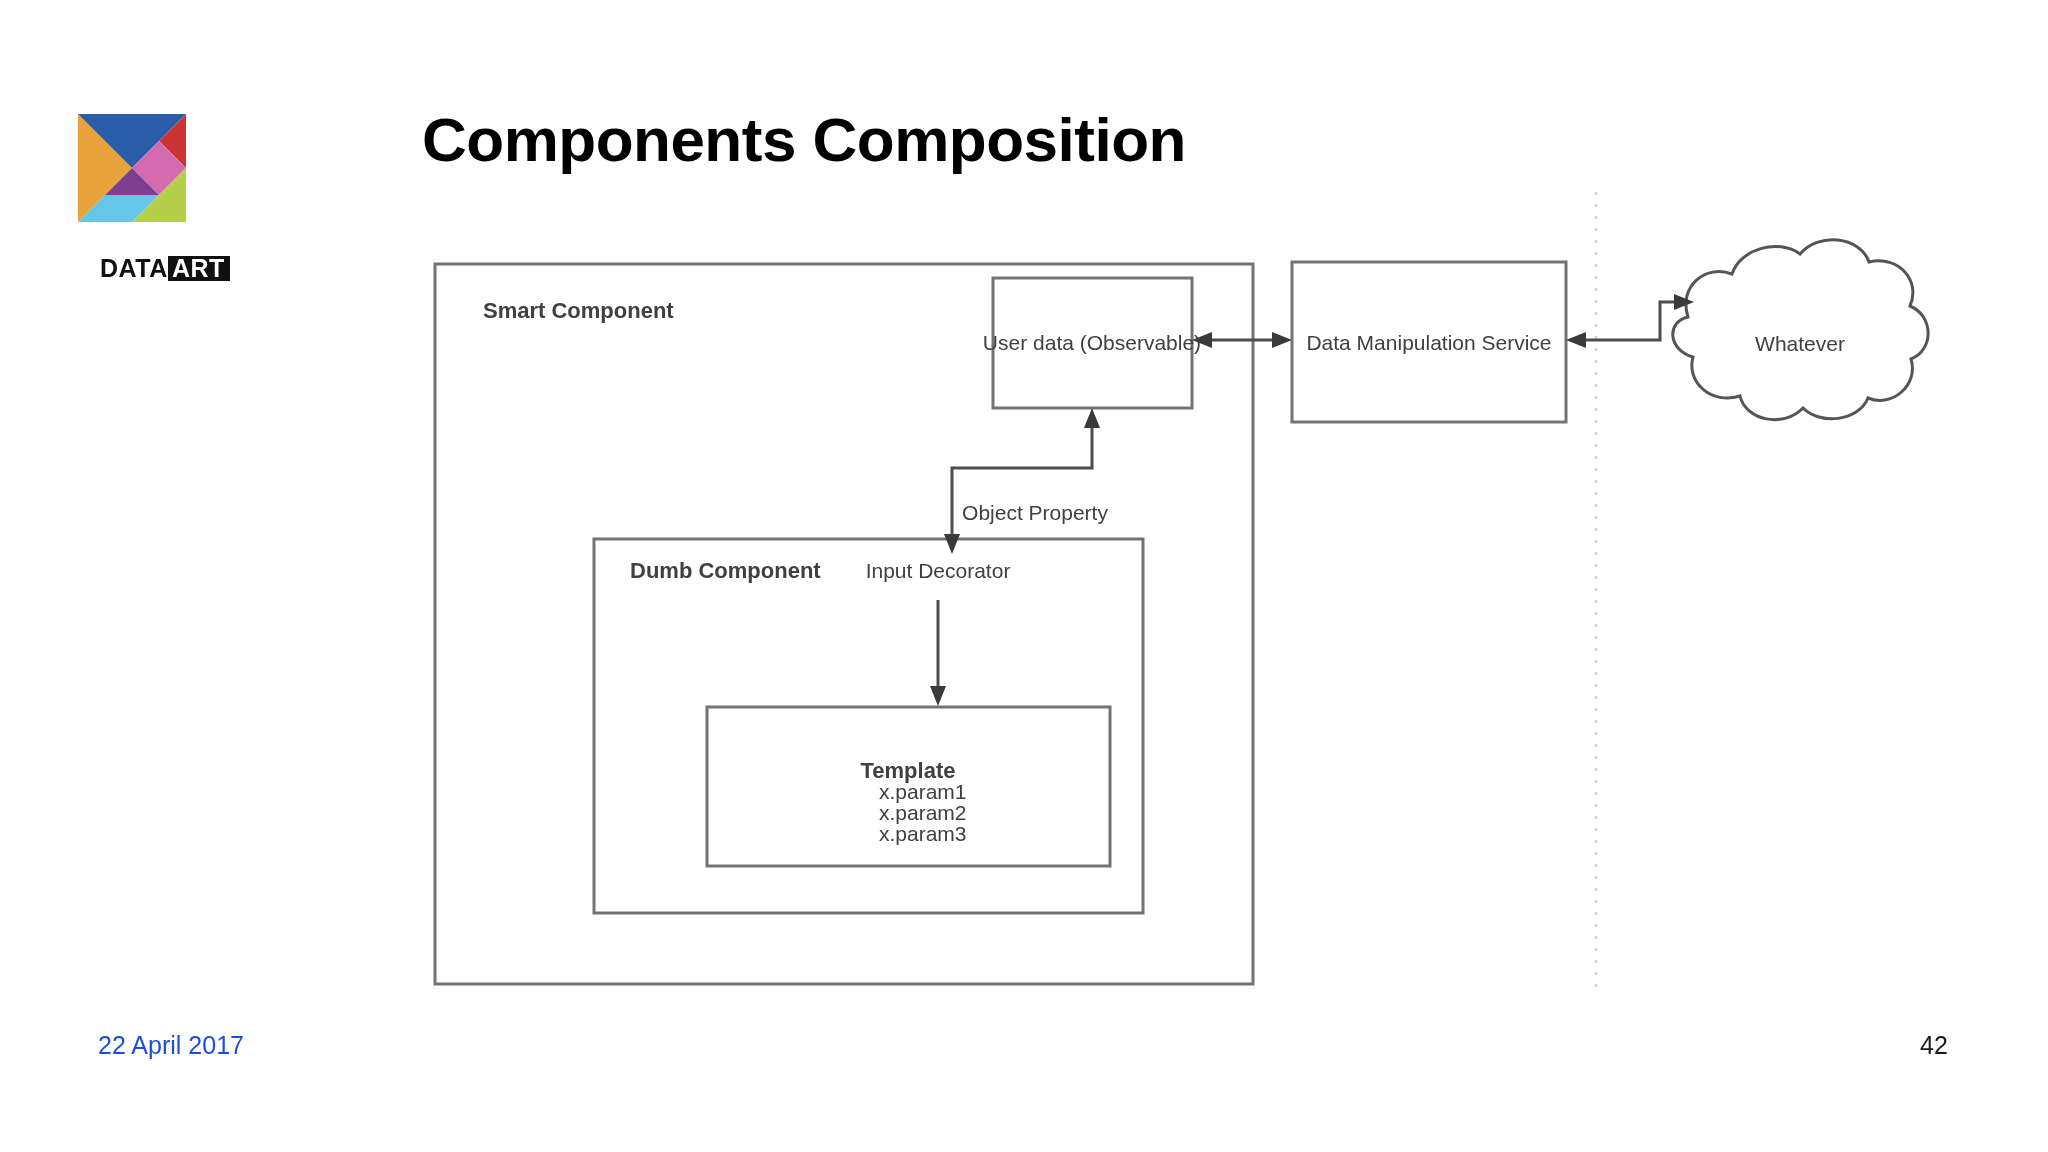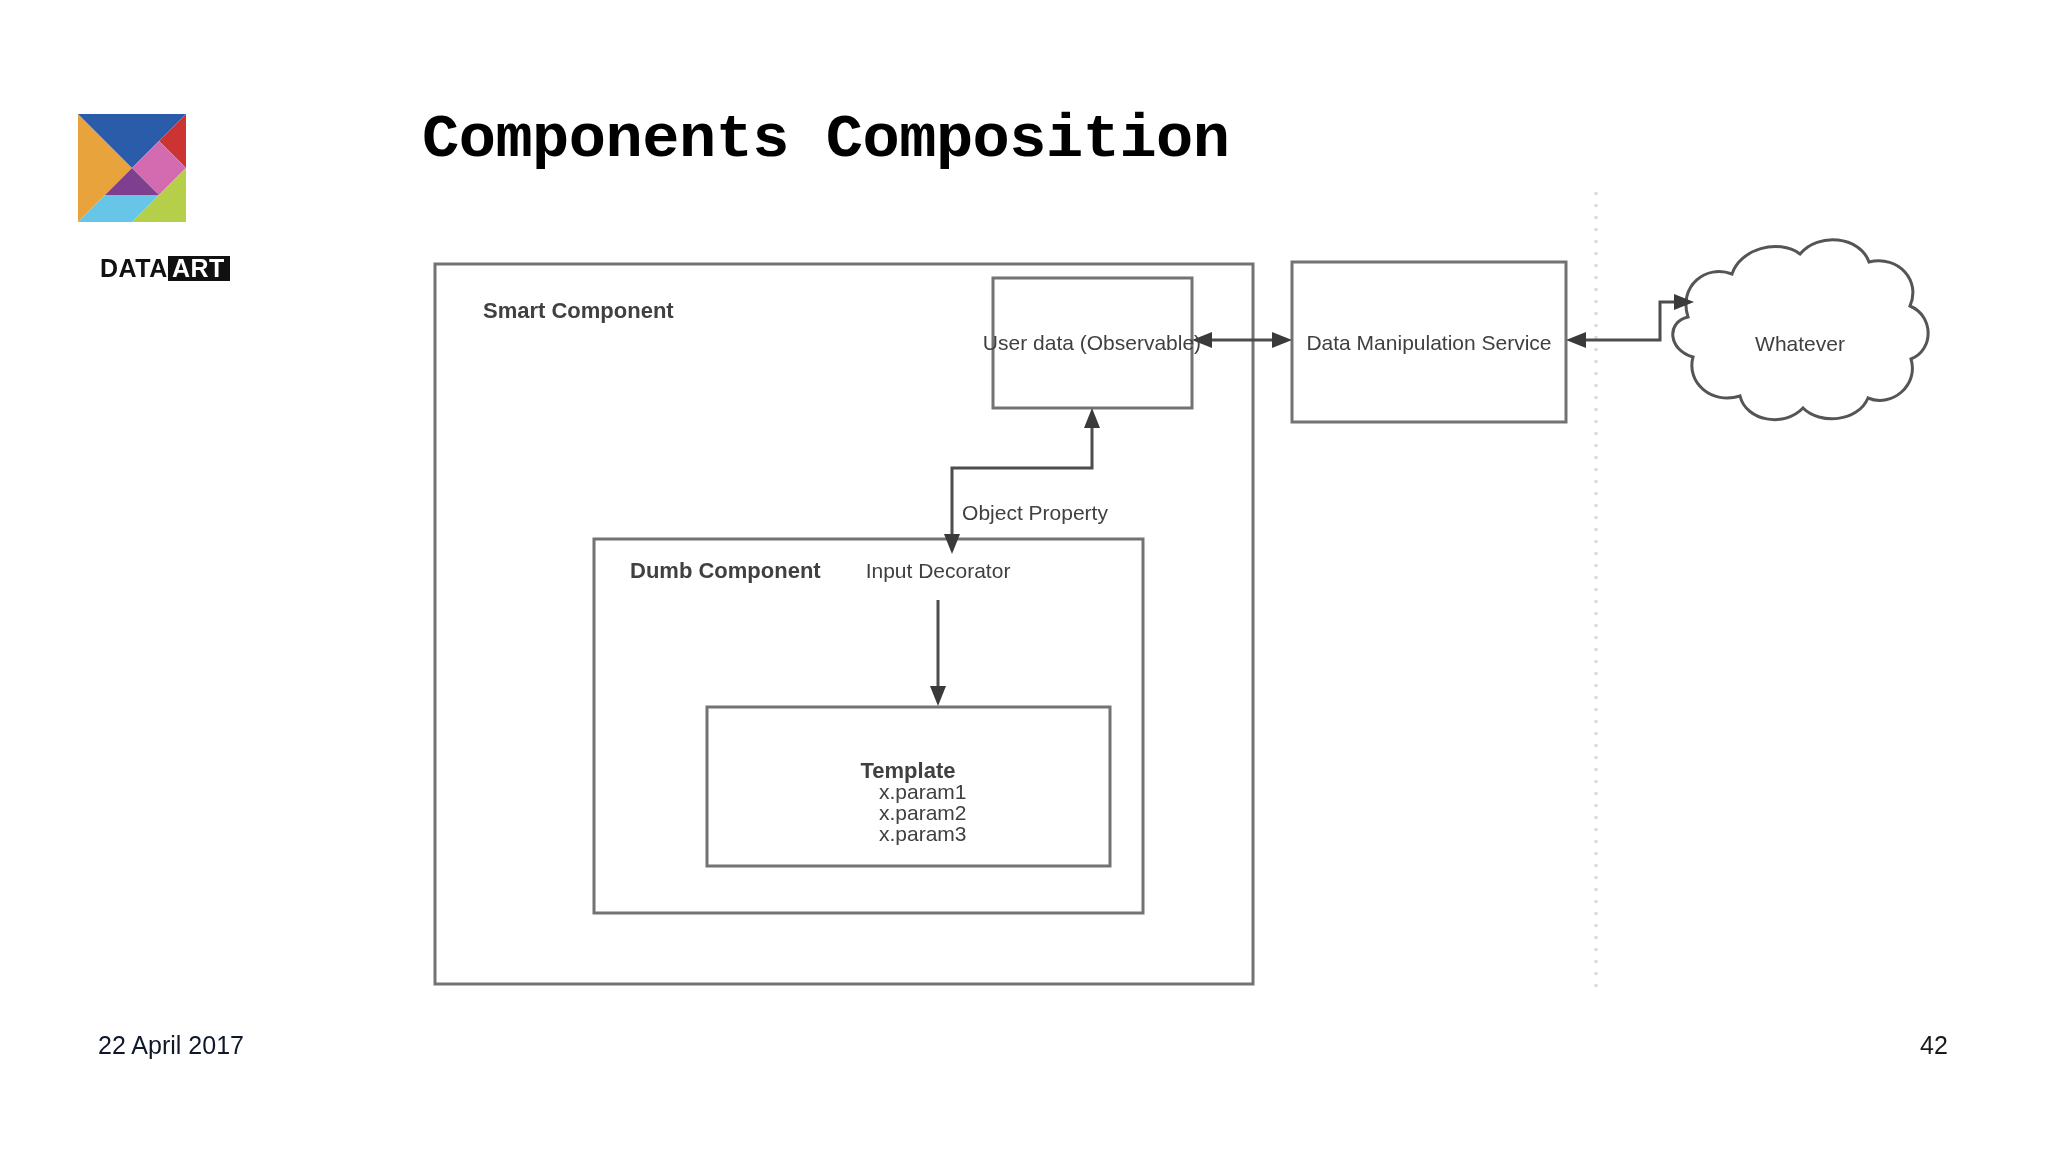--- a/index.html
+++ b/index.html
@@ -43,30 +43,30 @@
   
   #page-title {
     position: absolute;
     left: 422px;
     top: 106px;
     font-size: 62px;
     font-weight: bold;
     letter-spacing: -0.5px;
     line-height: 1.1;
     white-space: nowrap;
-    font-family: Liberation Mono, monospace;
+    font-family: Liberation Sans, sans-serif;
   }
 
   
   #footer-date {
     position: absolute;
     left: 98px;
     top: 1031px;
     font-size: 25px;
-    color: #0f172a;
+    color: #1d4ed8;
   }
   #footer-page-number {
     position: absolute;
     left: 1920px;
     top: 1031px;
     font-size: 25px;
     color: #1a1a1a;
     text-align: center;
   }
 

